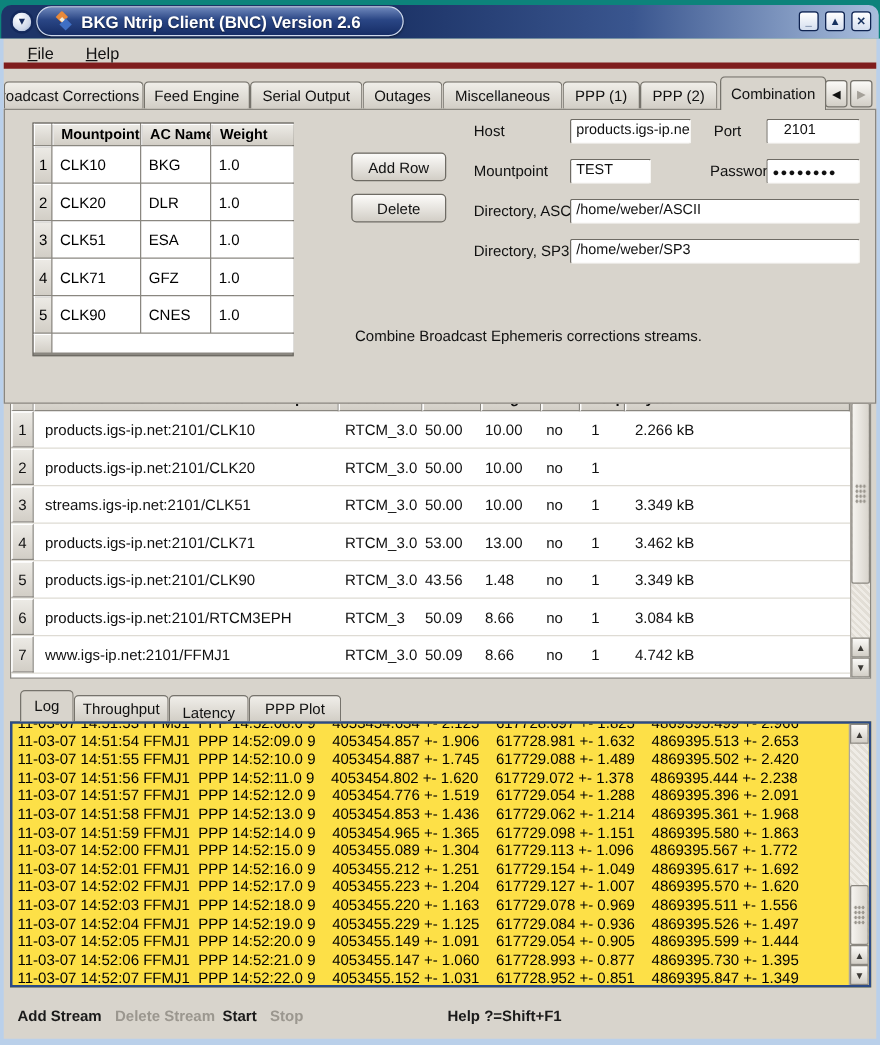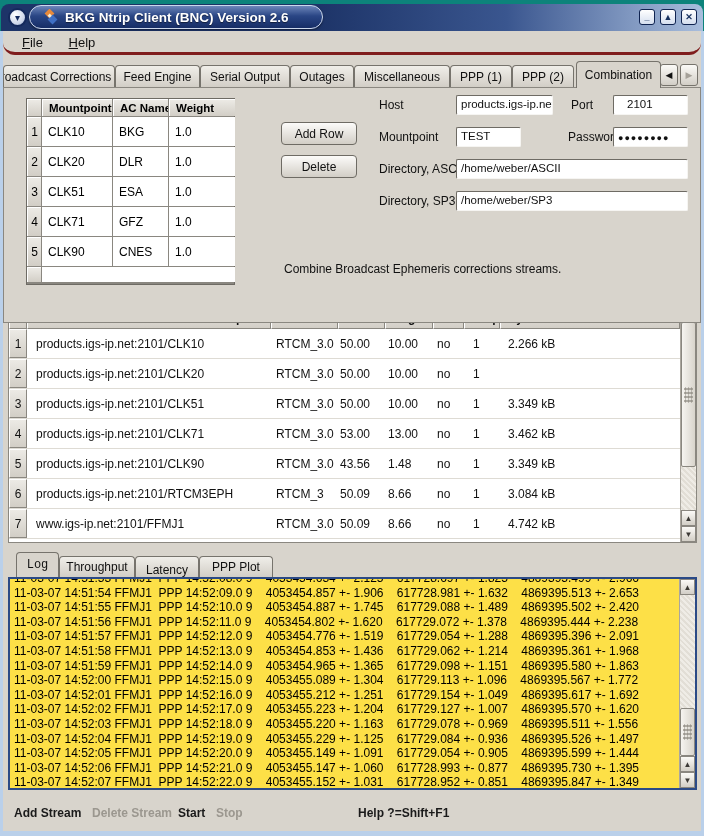--- a/index.html
+++ b/index.html
@@ -46,22 +46,22 @@
   }
 
   
   .frame {
     position:absolute; top:31px; left:0; right:0; bottom:0;
     background:#d8d4cc;
     border-left:3px solid #bad0ea; border-right:3px solid #bad0ea; border-bottom:5px solid #bad0ea;
   }
   .menubar {
     position:absolute; top:0; left:0; right:0; height:24px;
-    background:#d8d4cc; border-bottom:3px solid #7f1d1d;
-    font-size:13px; color:#111;border-radius:12px;
+    background:#d8d4cc; border-bottom:5px solid #7f1d1d;
+    font-size:13px; color:#111;
   }
   .menu-item { display:inline-block; margin-top:4px; margin-left:16px; padding:0 3px; }
   .menu-item::first-letter { text-decoration:underline; }
 
   
   .tab {
     position:absolute; top:34px; height:22px; z-index:2;
     background:linear-gradient(180deg,#f0eee9,#d2cec6);
     border:1px solid #76736c; border-bottom:none; border-radius:4px 4px 0 0;
     font-size:12px; color:#111;
@@ -171,21 +171,21 @@
     background-size:3px 4px; }
 
   
   .ltab {
     position:absolute; height:21px; top:525px; z-index:2;
     background:linear-gradient(180deg,#f0eee9,#d2cec6);
     border:1px solid #76736c; border-bottom:none; border-radius:4px 4px 0 0;
     font-size:12px; color:#111; display:flex; align-items:center; justify-content:center;
   }
   .ltab.sel { top:521px; height:25px; background:#d8d4cc; }
-  .lt0{left:13px;width:43px;font-family:Liberation Mono, monospace;} .lt1{left:56px;width:76px;} .lt2{left:132px;width:64px;align-items:flex-end;} .lt3{left:196px;width:74px;}
+  .lt0{left:13px;width:43px;} .lt1{left:56px;width:76px;} .lt2{left:132px;width:64px;align-items:flex-end;} .lt3{left:196px;width:74px;}
   .logbox {
     position:absolute; left:5px; top:546px; width:689px; height:213px;
     background:#fde047; border:2px solid #2b4a86; overflow:hidden;
   }
   .logbox pre {
     position:absolute; top:-8px; left:4px; margin:0;
     font-family:"Liberation Sans", sans-serif;
     font-size:12px; line-height:14.6px; color:#000; white-space:pre;
   }
 
@@ -341,21 +341,21 @@
         <div class="sc num">2</div>
         <div class="sc mp">products.igs-ip.net:2101/CLK20</div>
         <div class="sc dec">RTCM_3.0</div>
         <div class="sc lat">50.00</div>
         <div class="sc lon">10.00</div>
         <div class="sc nme">no</div>
         <div class="sc ntr">1</div>
       </div>
       <div class="srow" style="top:83px;">
         <div class="sc num">3</div>
-        <div class="sc mp">products.igs-ip.net:2101/CLK51</div>
+        <div class="sc mp">streams.igs-ip.net:2101/CLK51</div>
         <div class="sc dec">RTCM_3.0</div>
         <div class="sc lat">50.00</div>
         <div class="sc lon">10.00</div>
         <div class="sc nme">no</div>
         <div class="sc ntr">1</div>
         <div class="sc byt">3.349 kB</div>
       </div>
       <div class="srow" style="top:113px;">
         <div class="sc num">4</div>
         <div class="sc mp">products.igs-ip.net:2101/CLK71</div>

